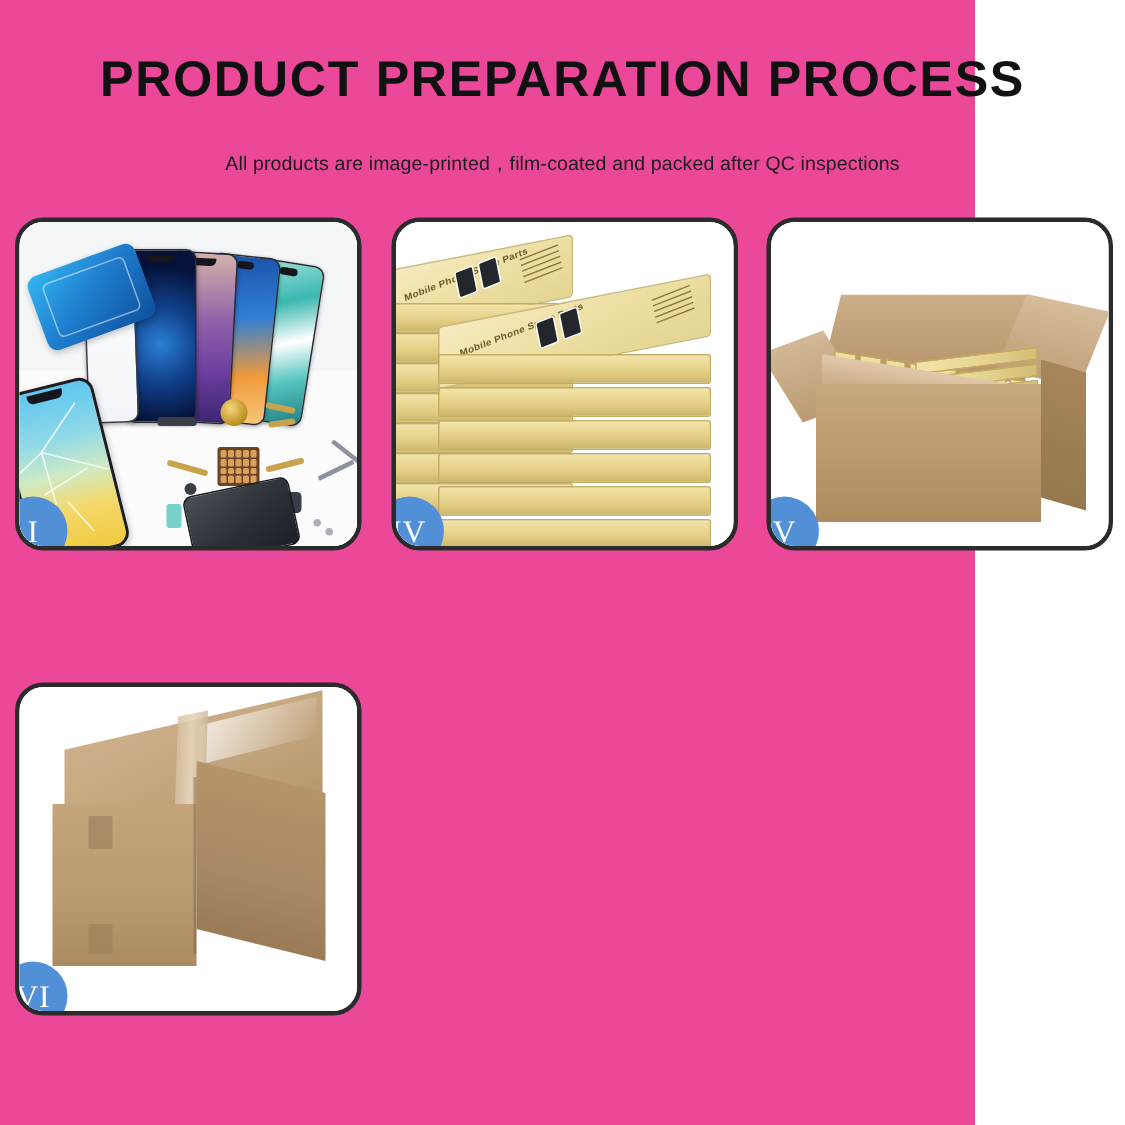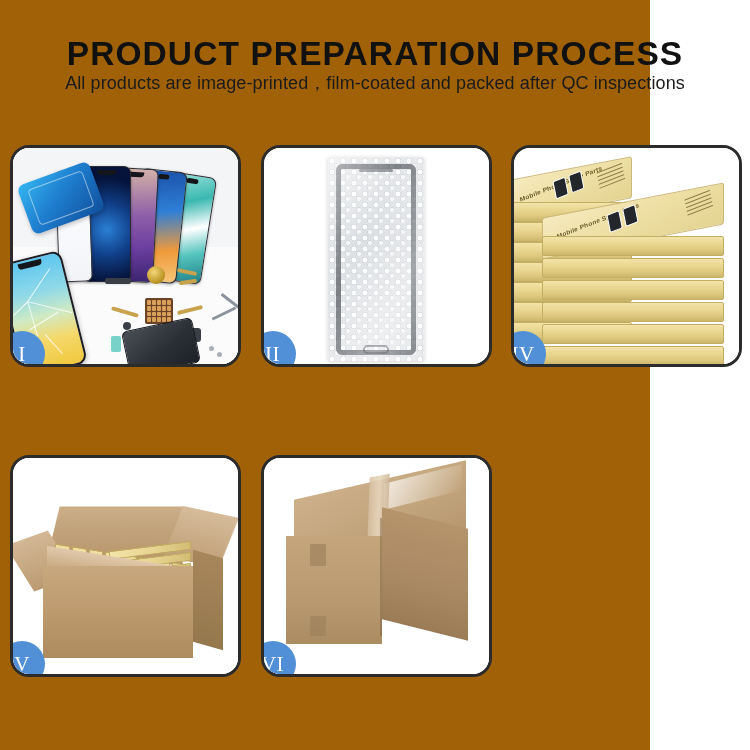--- a/index.html
+++ b/index.html
@@ -2,33 +2,33 @@
 <html><head>
 <meta charset="utf-8">
 <style>
   * { box-sizing: border-box; margin: 0; padding: 0; }
   html, body {
     width: 750px; height: 750px;
     background: #ffffff;
     font-family: "Liberation Sans", sans-serif;
     overflow: hidden;
   }
-  .page { position: relative; width: 650px; height: 750px; background: #a16207; }
+  .page { position: relative; width: 650px; height: 750px; background: #ec4899; }
 
   
   .header { width: 750px; padding-top: 36px; text-align: center; }
   .title {
     font-family: "Liberation Sans", sans-serif;
     font-size: 33.5px; font-weight: 700; letter-spacing: 1.1px;
     color: #111111; line-height: 1.05; white-space: nowrap;
   }
   .subtitle {
-    margin-top: 0;
+    margin-top: 29px;
     font-family: "Liberation Sans", sans-serif;
-    font-size: 18px; font-weight: 400; letter-spacing: .1px;
+    font-size: 13px; font-weight: 400; letter-spacing: .1px;
     color: #1b1b1b; white-space: nowrap;
   }
 
   
   .grid {
     position: absolute; left: 10px; top: 145px;
     width: 732px; height: 545px;
     display: grid;
     grid-template-columns: 231px 231px 231px;
     grid-template-rows: 222px 222px;
@@ -376,31 +376,20 @@
         </div>
 
         <div class="backplate"></div>
         <div class="tool" style="left:206px;top:152px;width:24px;height:3px;transform:rotate(38deg);"></div>
         <div class="tool" style="left:198px;top:164px;width:26px;height:3px;transform:rotate(-26deg);"></div>
 
         <div class="badge">I</div>
       </div>
     </div>
 
-    <div class="panel p2">
-      <div class="panel-clip">
-        <div class="bwrap">
-          <div class="screen-outline"></div>
-          <div class="cam-bar"></div>
-          <div class="home-btn"></div>
-          <div class="sheen"></div>
-        </div>
-        <div class="badge">II</div>
-      </div>
-    </div>
 
 
     <div class="panel p4">
       <div class="panel-clip">
 
         <div class="stack" style="left:-4px; top:20px; width:122px;">
           <div class="klid" style="top:0;">
             <div class="klabel">Mobile Phone Spare Parts</div>
             <div class="kscreens">
                 <span></span>

